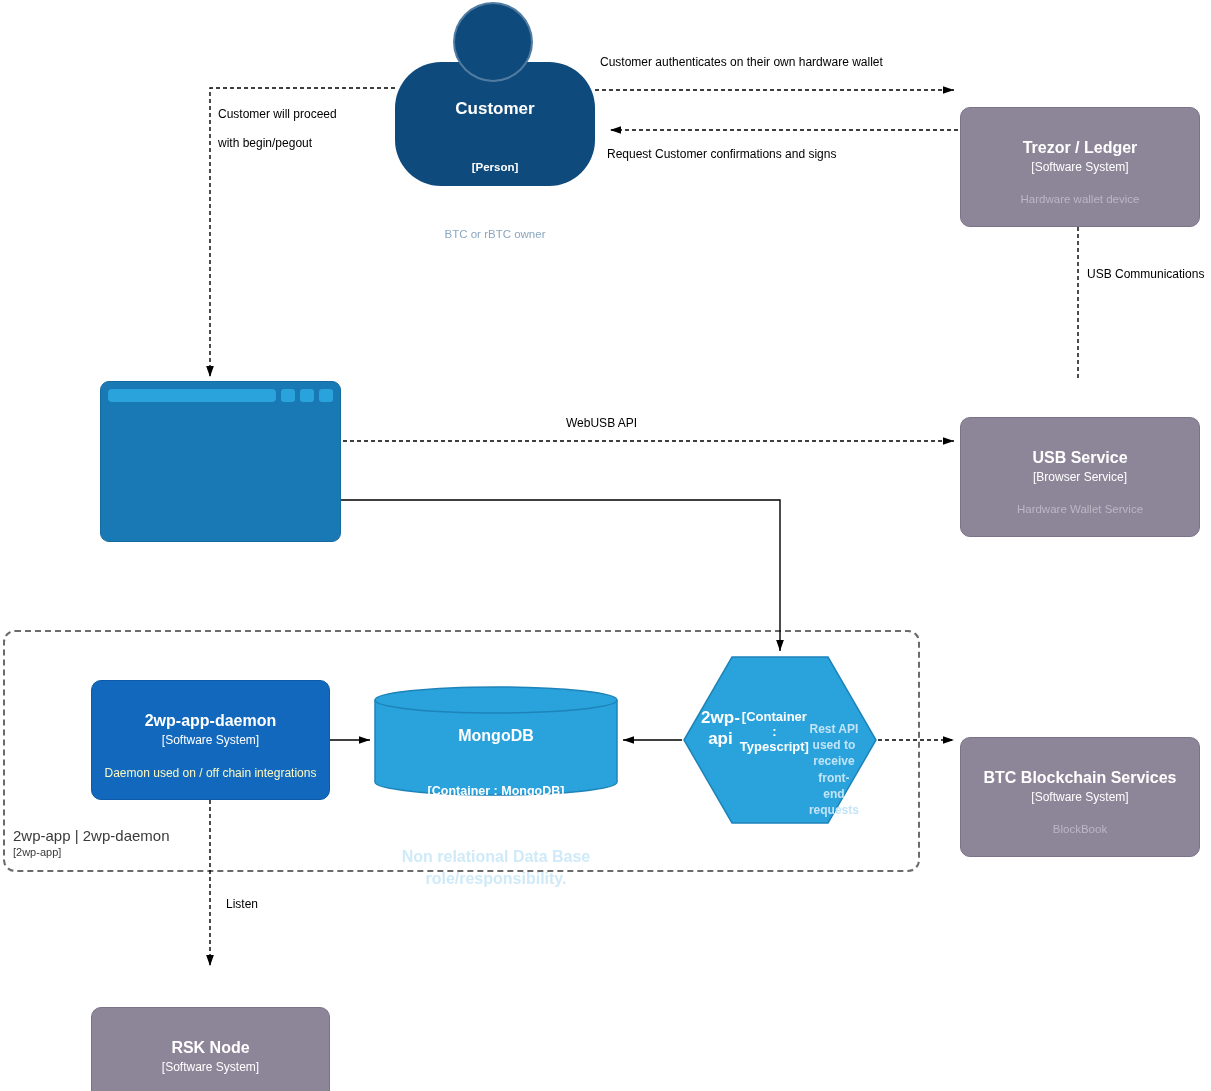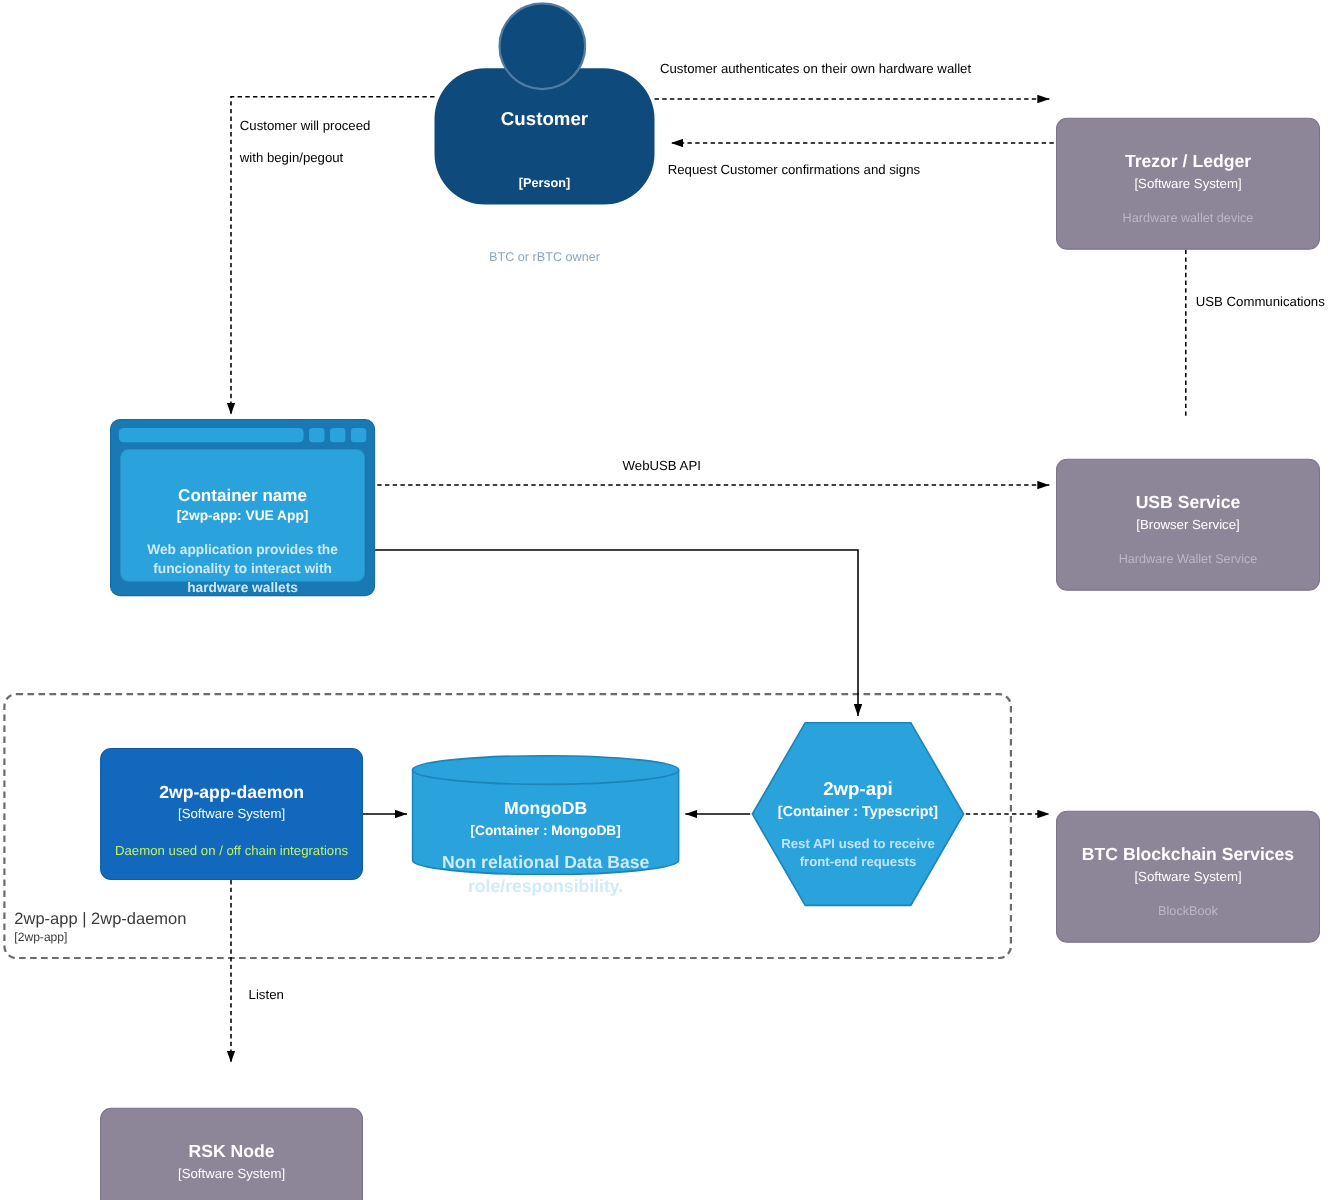--- a/index.html
+++ b/index.html
@@ -46,34 +46,34 @@
   .browser-btn { width:14px; height:13px; background:#2aa2dc; border-radius:3px; flex:0 0 auto; }
   .browser-panel { position:absolute; left:8px; right:8px; top:26px; bottom:12px; background:#2aa2dc;
                    border-radius:8px; border:1px solid rgba(0,0,0,0.10); display:flex; flex-direction:column;
                    align-items:center; text-align:center; color:#fff; padding:32px 6px 0 6px; }
   .browser-panel .title { font-size:15.5px; }
   .browser-panel .subtitle { font-size:12.5px; font-weight:bold; margin-top:2px; }
   .browser-panel .desc { font-size:12.5px; font-weight:bold; margin-top:16px; color:#cde8f8; }
 
   
   .blue { background:#1168bd; border:1px solid #0e5aa7; border-radius:10px; padding-top:30px; }
-  .blue .desc { color:#bef264; font-size:12px; }
+  .blue .desc { color:#fef9c3; font-size:12px; }
 
   
   .cyl { color:#fff; }
   .cyl svg { position:absolute; inset:0; }
-  .cyl-text { position:relative; z-index:1; padding-top:40px; display:flex; flex-direction:column; align-items:center; }
+  .cyl-text { position:relative; z-index:1; padding-top:40px; display:flex; flex-direction:column; align-items:center;gap:36px; }
   .cyl .title { font-size:16px; }
   .cyl .subtitle { font-size:12.5px; font-weight:bold; }
   .cyl .desc { font-size:16px; font-weight:bold; margin-top:12px; color:#cfeaf8; }
 
   
   .hex { color:#fff; }
   .hex svg { position:absolute; inset:0; }
-  .hex-text { position:relative; z-index:1; padding:52px 24px 0 24px; display:flex; flex-direction:column; }
+  .hex-text { position:relative; z-index:1; padding:52px 24px 0 24px; display:flex; flex-direction:row; }
   .hex .title { font-size:17px; }
   .hex .subtitle { font-size:13px; font-weight:bold; }
   .hex .desc { font-size:12px; font-weight:bold; margin-top:14px; color:#c2e4f6; }
 
   
   .boundary-label { color:#3a3a3a; }
   .boundary-title { font-size:15px; font-weight:normal; }
   .boundary-sub { font-size:11px; margin-top:2px; }
 </style>
 </head>
@@ -128,25 +128,20 @@
     <div class="desc">Hardware wallet device</div>
   </div>
 
   <div class="node browser" style="left:100px; top:381px; width:241px; height:161px;">
     <div class="browser-top">
       <div class="browser-addr"></div>
       <div class="browser-btn"></div>
       <div class="browser-btn"></div>
       <div class="browser-btn"></div>
     </div>
-    <div class="browser-panel">
-      <div class="title">Container name</div>
-      <div class="subtitle">[2wp-app: VUE App]</div>
-      <div class="desc">Web application provides the funcionality to interact with hardware wallets</div>
-    </div>
   </div>
 
   <div class="node gray" style="left:960px; top:380px; width:240px; height:120px;">
     <div class="title">USB Service</div>
     <div class="subtitle">[Browser Service]</div>
     <div class="desc">Hardware Wallet Service</div>
   </div>
 
   <div class="node blue" style="left:91px; top:680px; width:239px; height:120px;">
     <div class="title">2wp-app-daemon</div>

